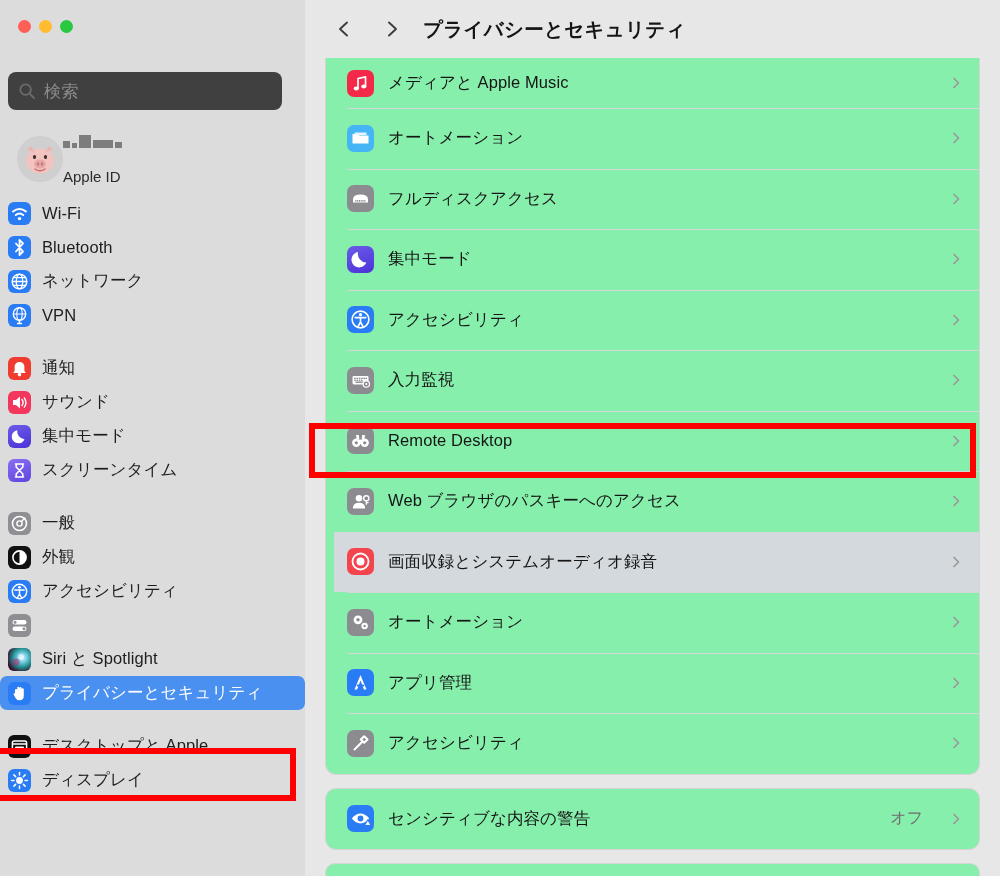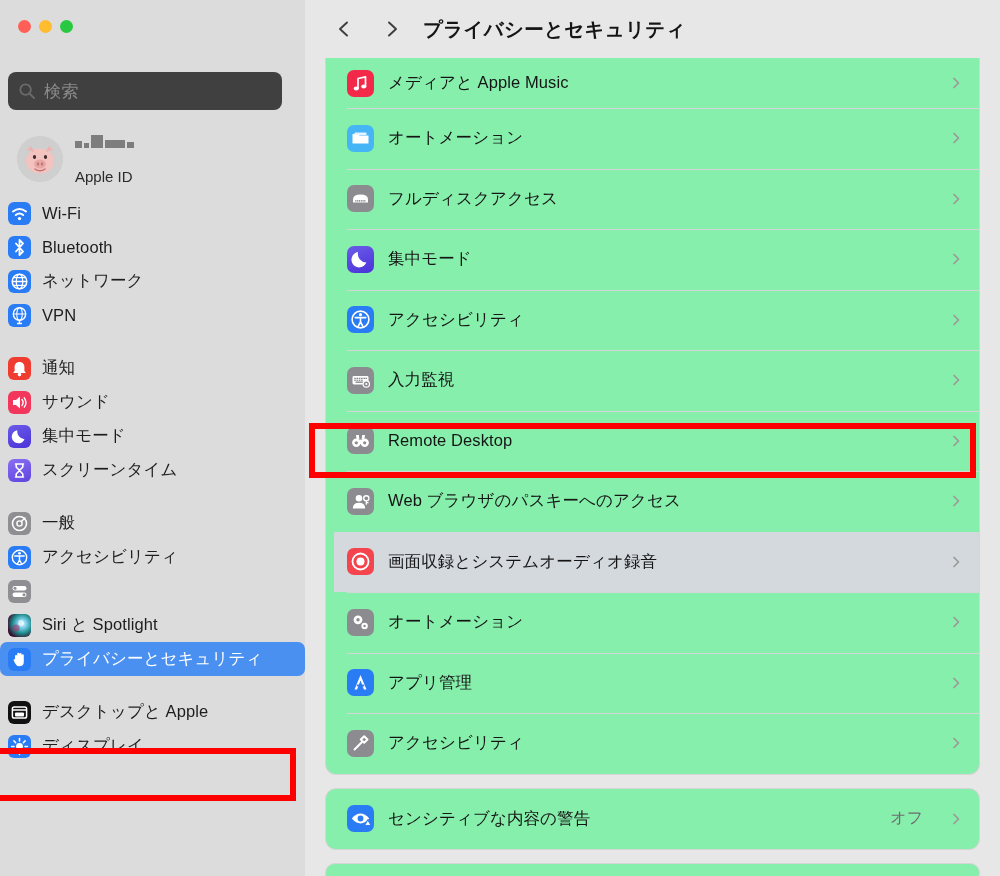--- a/index.html
+++ b/index.html
@@ -44,21 +44,21 @@
     border-radius: 8px;
   }
   .avatar {
     width: 46px; height: 46px; border-radius: 50%;
     background: #cdcdcd;
     display: flex; align-items: center; justify-content: center;
     font-size: 30px; line-height: 1;
     margin-left: 7px;
     overflow: hidden;
   }
-  .appleid-text { margin-left: 12px; display: flex; flex-direction: column; gap: 20px; }
+  .appleid-text { display: flex; flex-direction: column; gap: 20px; }
   .redact { display: flex; align-items: flex-end; gap: 2px; height: 14px; }
   .redact i { display: block; background: #7d7d7d; }
   .appleid-label { font-size: 15px; color: #2b2b2b; }
 
   .nav { position: absolute; left: 0; top: 196px; width: 305px; }
   .nav-group { padding: 0 0; }
   .nav-gap { height: 19px; }
   .nav-item {
     display: flex; align-items: center;
     height: 34px;
@@ -295,20 +295,29 @@
       <div class="nav-group">
         <div class="nav-item">
           <span class="ic" style="background:#8e8e93;">
             <svg viewBox="0 0 23 23" width="23" height="23">
                 <circle cx="11.5" cy="11.5" r="7" fill="none" stroke="#fff" stroke-width="1.6"></circle>
                 <circle cx="11.5" cy="11.5" r="2.6" fill="none" stroke="#fff" stroke-width="1.4"></circle>
                 <line x1="13.4" y1="9.6" x2="17" y2="6" stroke="#fff" stroke-width="1.4" stroke-linecap="round"></line>
               </svg>
           </span>
           <span class="nav-label">一般</span>
+        </div>
+        <div class="nav-item">
+          <span class="ic" style="background:#111111;">
+            <svg viewBox="0 0 23 23" width="23" height="23">
+                <circle cx="11.5" cy="11.5" r="6.6" fill="none" stroke="#fff" stroke-width="1.6"></circle>
+                <path d="M11.5 4.9 A6.6 6.6 0 0 1 11.5 18.1 Z" fill="#fff"></path>
+              </svg>
+          </span>
+          <span class="nav-label">外観</span>
         </div>
         <div class="nav-item">
           <span class="ic" style="background:#2a7cf5;">
             <svg viewBox="0 0 23 23" width="23" height="23">
                 <circle cx="11.5" cy="11.5" r="7.2" fill="none" stroke="#fff" stroke-width="1.4"></circle>
                 <circle cx="11.5" cy="7.3" r="1.4" fill="#fff"></circle>
                 <path d="M6.8 10 L16.2 10 M11.5 10 L11.5 14 M11.5 14 L9.3 18 M11.5 14 L13.7 18" stroke="#fff" stroke-width="1.4" stroke-linecap="round" fill="none"></path>
               </svg>
           </span>
           <span class="nav-label">アクセシビリティ</span>

